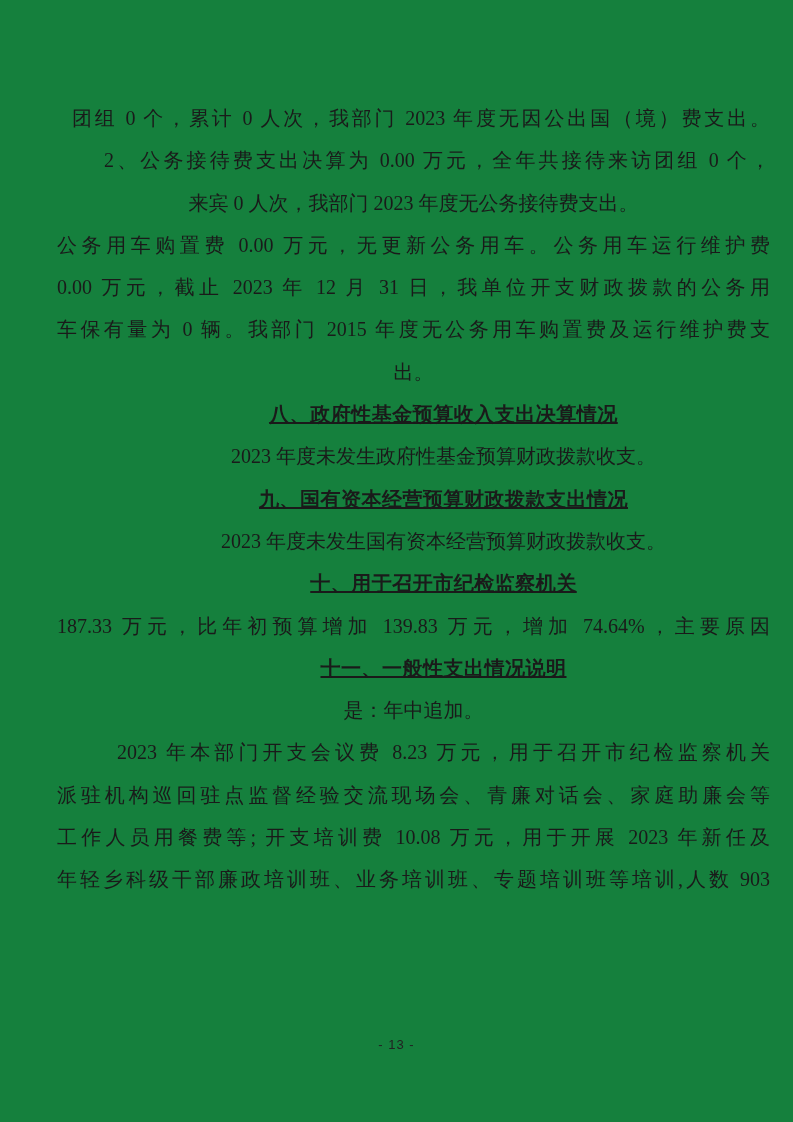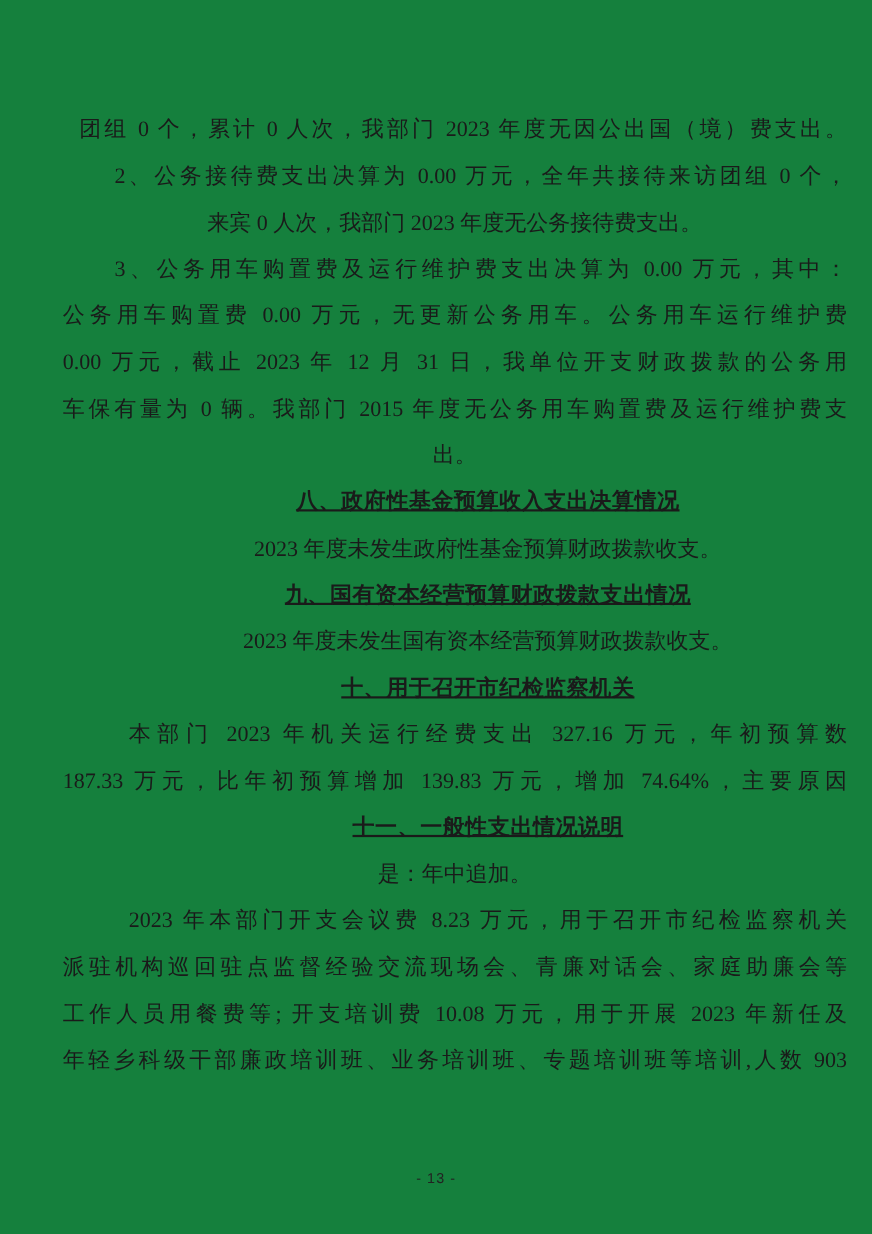--- a/index.html
+++ b/index.html
@@ -38,49 +38,47 @@
     font-size: 20px;
     letter-spacing: 0.5px;
     text-decoration: underline;
   }
   .i-first { padding-left: 15px; }
   .i-num   { padding-left: 47px; }
   .i-std   { padding-left: 60px; }
   .i-none  { padding-left: 0; }
   .footer {
     position: absolute;
-    top: 1063px;
+    top: 1037px;
     left: 0;
     width: 100%;
     text-align: center;
     font-size: 13px;
     letter-spacing: 1px;
     color: #222222;
     font-family: "Liberation Sans", "DejaVu Sans", sans-serif;
   }
 </style>
 </head>
 <body>
 
 <div class="page">
   <div class="content" id="doc-lines">
       <div class="line justify i-first">团组 0 个，累计 0 人次，我部门 2023 年度无因公出国（境）费支出。</div>
       <div class="line justify i-num">2、公务接待费支出决算为 0.00 万元，全年共接待来访团组 0 个，</div>
       <div class="line i-none">来宾 0 人次，我部门 2023 年度无公务接待费支出。</div>
-      <div class="line justify i-num">3、公务用车购置费及运行维护费支出决算为 0.00 万元，其中：</div>
       <div class="line justify i-none">公务用车购置费 0.00 万元，无更新公务用车。公务用车运行维护费</div>
       <div class="line justify i-none">0.00 万元，截止 2023 年 12 月 31 日，我单位开支财政拨款的公务用</div>
       <div class="line justify i-none">车保有量为 0 辆。我部门 2015 年度无公务用车购置费及运行维护费支</div>
       <div class="line i-none">出。</div>
       <div class="line heading i-std">八、政府性基金预算收入支出决算情况</div>
       <div class="line i-std">2023 年度未发生政府性基金预算财政拨款收支。</div>
       <div class="line heading i-std">九、国有资本经营预算财政拨款支出情况</div>
       <div class="line i-std">2023 年度未发生国有资本经营预算财政拨款收支。</div>
       <div class="line heading i-std">十、用于召开市纪检监察机关</div>
-      <div class="line justify i-std">本部门 2023 年机关运行经费支出 327.16 万元，年初预算数</div>
       <div class="line justify i-none">187.33 万元，比年初预算增加 139.83 万元，增加 74.64%，主要原因</div>
       <div class="line heading i-std">十一、一般性支出情况说明</div>
       <div class="line i-none">是：年中追加。</div>
       <div class="line justify i-std">2023 年本部门开支会议费 8.23 万元，用于召开市纪检监察机关</div>
       <div class="line justify i-none">派驻机构巡回驻点监督经验交流现场会、青廉对话会、家庭助廉会等</div>
       <div class="line justify i-none">工作人员用餐费等; 开支培训费 10.08 万元，用于开展 2023 年新任及</div>
       <div class="line justify i-none">年轻乡科级干部廉政培训班、业务培训班、专题培训班等培训,人数 903</div>
     </div>
   <div class="footer">- 13 -</div>
 </div>

